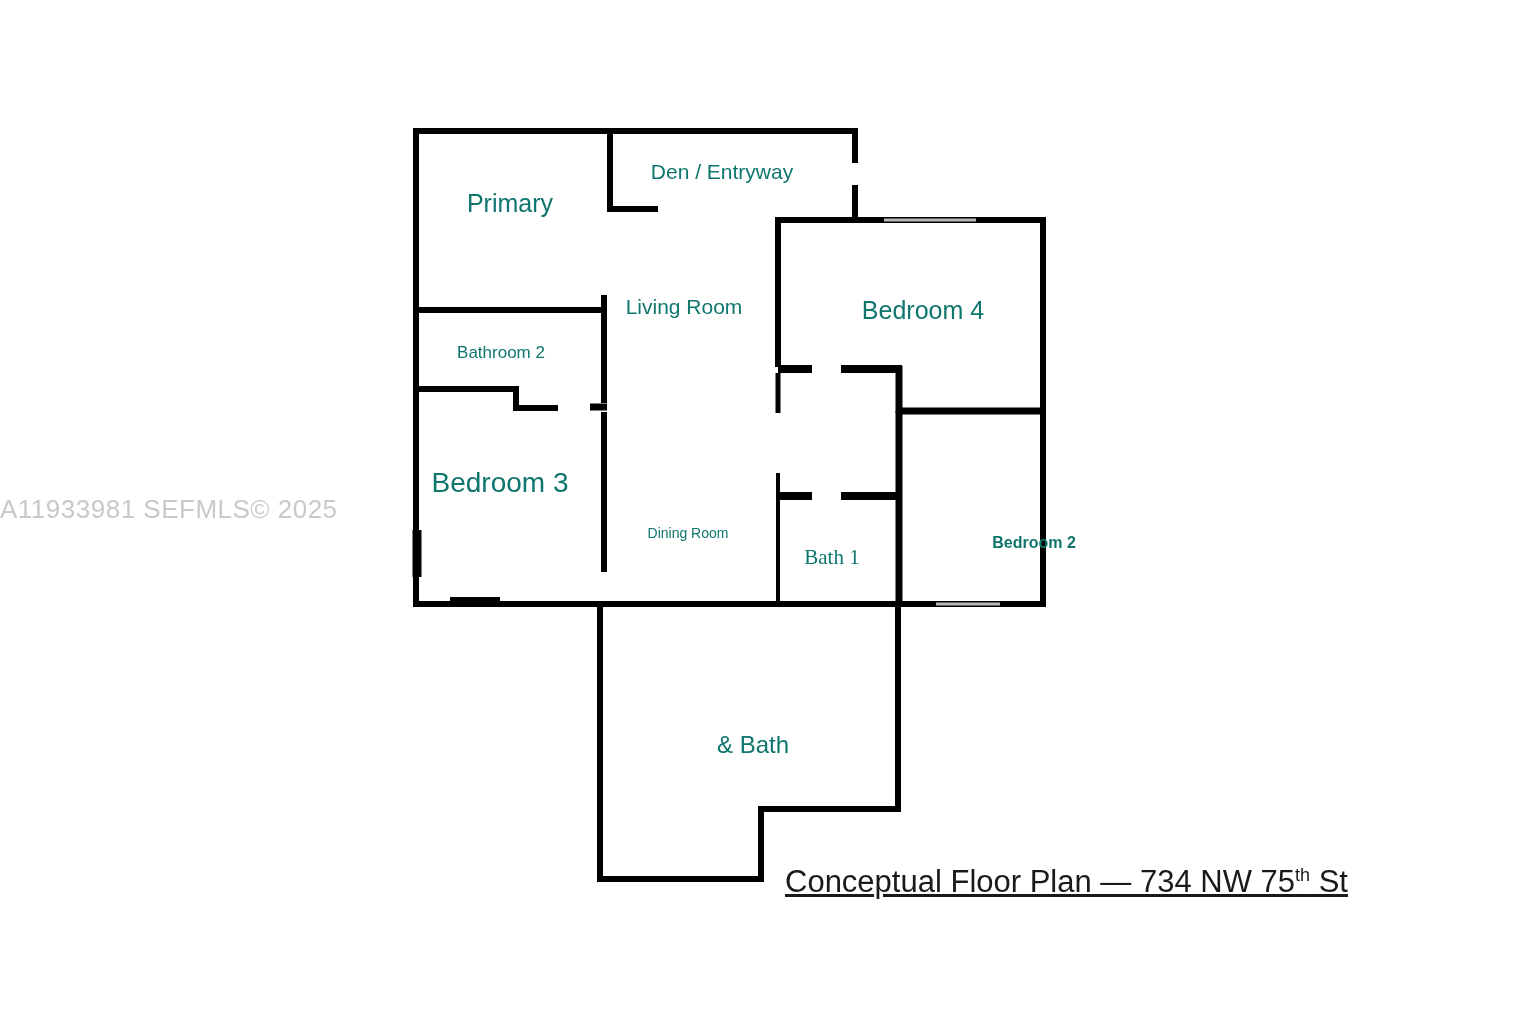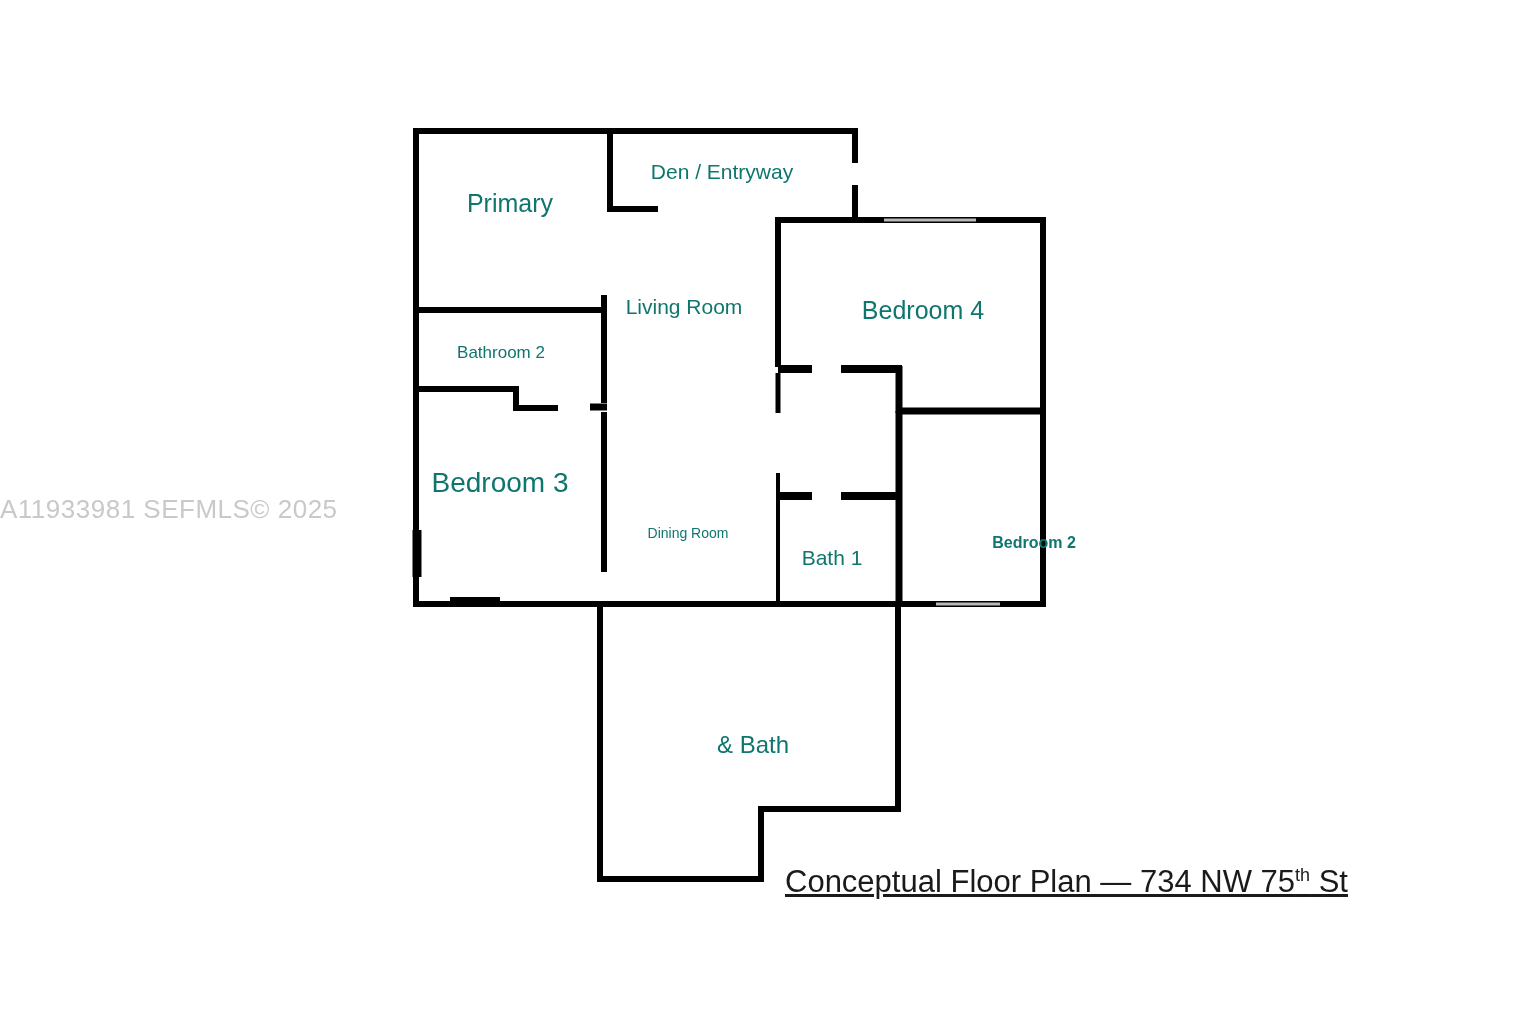--- a/index.html
+++ b/index.html
@@ -37,21 +37,21 @@
     line-height:1.22;
   }
   .lbl-kitchen      { left:510px;  top:203px; font-size:25px; }
   .lbl-den          { left:722px;  top:172px; font-size:21px; }
   .lbl-living       { left:684px;  top:307px; font-size:21px; }
   .lbl-bathroom2    { left:501px;  top:353px; font-size:17px; }
   .lbl-bedroom3     { left:500px;  top:483px; font-size:28px; }
   .lbl-dining       { left:688px;  top:534px; font-size:14px; }
   .lbl-bedroom1     { left:923px;  top:310px; font-size:25px; }
   .lbl-bedroom2     { left:1034px;  top:543px; font-size:16px;font-weight:bold; }
-  .lbl-bath1        { left:832px;  top:558px; font-size:21px; }
+  .lbl-bath1        { left:832px;  top:558px; font-size:21px;font-family:Liberation Serif, serif; }
   .lbl-primary      { left:754px;  top:704px; font-size:30px; }
   .lbl-primary-sub  { left:753px;  top:745px; font-size:24px; }
 
   
   .plan-title {
     position:absolute;
     left:785px; top:864px;
     font-size:31px;
     color:#1a1a1a;
     white-space:nowrap;

